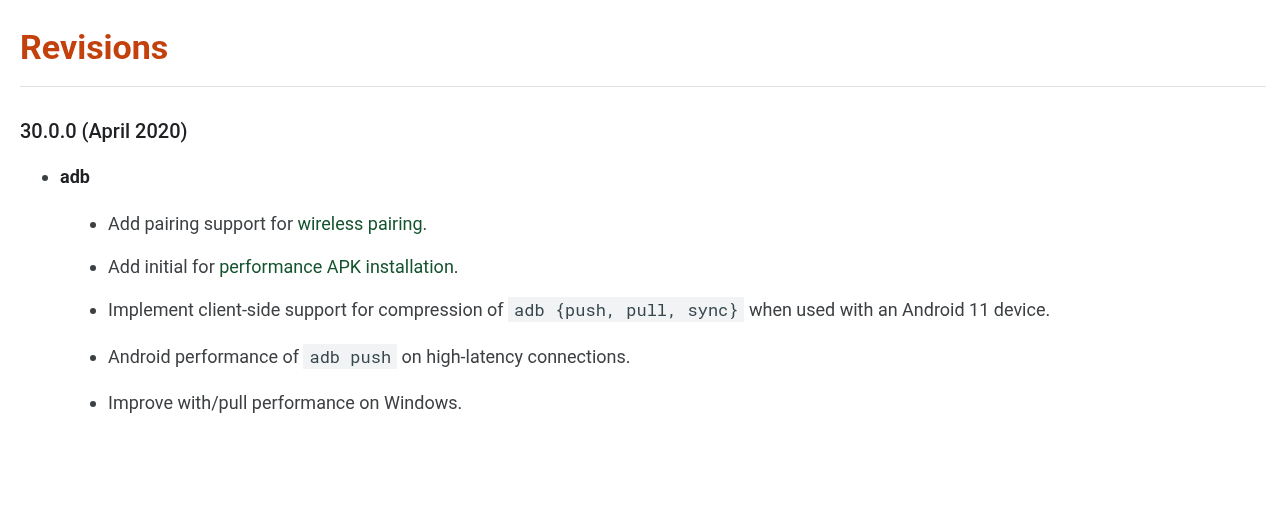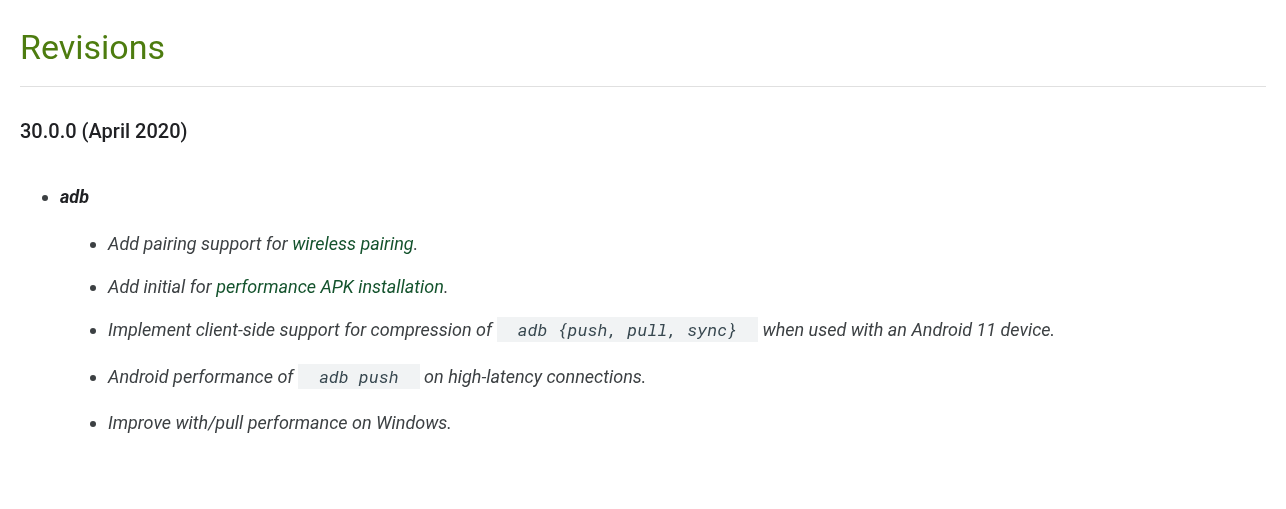--- a/index.html
+++ b/index.html
@@ -10,39 +10,38 @@
     body {
       font-family: Roboto, "Helvetica Neue", Arial, sans-serif;
       color: #202124;
       background: #ffffff;
       padding: 20px;
       font-size: 18px;
       line-height: 1.6;
     }
     h1 {
       font-size: 34px;
-      font-weight: 400;
-      color: #4d7c0f;
+      font-weight: 700;
+      color: #c2410c;
       margin-bottom: 12px;
     }
     hr {
       border: none;
       border-top: 1px solid #e0e0e0;
       margin-bottom: 28px;
     }
     h2 {
       font-size: 20px;
       font-weight: 500;
       color: #202124;
-      margin-bottom: 36px;
+      margin-bottom: 16px;
     }
     ul {
       list-style: disc;
       padding-left: 40px;
-      font-style: italic;
     }
     ul ul {
       padding-left: 48px;
       margin-top: 18px;
     }
     li {
       margin-bottom: 18px;
       color: #3c4043;
     }
     li.tight {
@@ -52,21 +51,21 @@
       font-weight: 700;
       color: #202124;
     }
     a {
       color: #14532d;
       text-decoration: none;
     }
     code {
       font-family: "Roboto Mono", Menlo, Consolas, monospace;
       background: #f1f3f4;
-      padding: 1px 21px;
+      padding: 1px 6px;
       border-radius: 0;
       font-size: 17px;
       color: #37474f;
     }
   </style>
 </head>
 <body>
 
 <h1>Revisions</h1>
 <hr>

